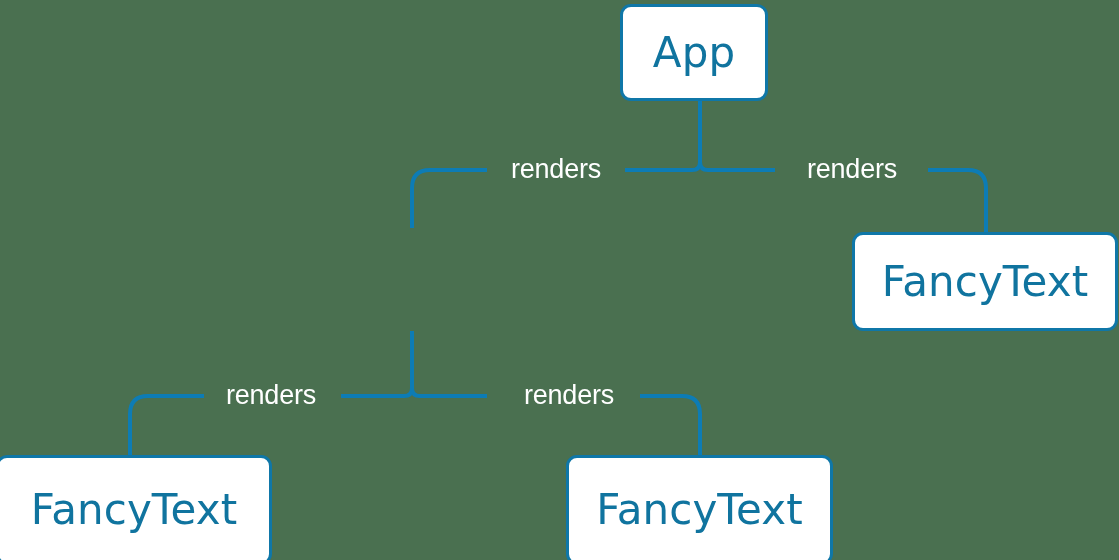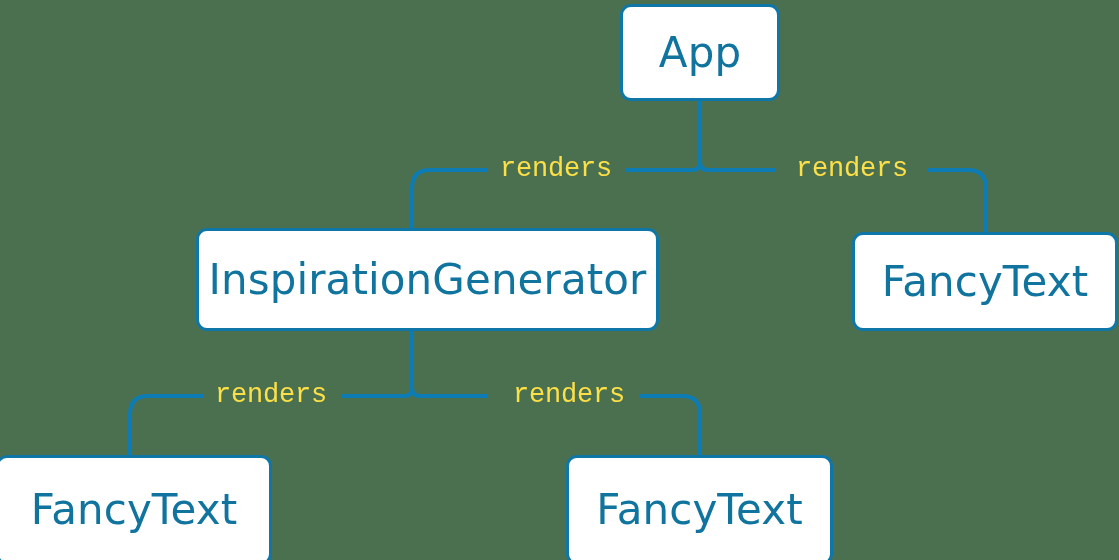--- a/index.html
+++ b/index.html
@@ -49,33 +49,33 @@
   .node-label {
     color: #10749f;
     font-family: "DejaVu Sans", "Liberation Sans", sans-serif;
     font-weight: 400;
     letter-spacing: 0.1px;
     white-space: nowrap;
     line-height: 1;
   }
   .edge-label {
     position: absolute;
-    color: #fde047;
-    font-family: Liberation Mono, monospace;
+    color: #ffffff;
+    font-family: Liberation Sans, sans-serif;
     font-weight: 500;
     font-size: 27px;
     line-height: 1;
     white-space: nowrap;
     z-index: 3;
     transform: translate(-50%, -50%);
     letter-spacing: -0.2px;
   }
 
   
-  #node-app        { left: 620px;  top: 4px;   width: 160px; height: 97px;  }
+  #node-app        { left: 620px;  top: 4px;   width: 148px; height: 97px;  }
   #node-app .node-label { font-size: 42px; }
 
   #node-inspiration{ left: 196px;  top: 228px; width: 463px; height: 103px; }
   #node-inspiration .node-label { font-size: 42px; }
 
   #node-fancytext-right { left: 852px; top: 232px; width: 266px; height: 99px; }
   #node-fancytext-right .node-label { font-size: 42px; }
 
   #node-fancytext-bottom { left: -4px; top: 455px; width: 276px; height: 110px; }
   #node-fancytext-bottom .node-label { font-size: 42px; }
@@ -116,23 +116,20 @@
   <div class="edge-label" id="edge-label-app-fancytext">renders</div>
 
   <div class="edge-label" id="edge-label-ig-fancytext">renders</div>
 
   <div class="edge-label" id="edge-label-ig-copyright">renders</div>
 
   <div class="node-box" id="node-app">
     <span class="node-label">App</span>
   </div>
 
-  <div class="node-box" id="node-inspiration">
-    <span class="node-label">InspirationGenerator</span>
-  </div>
 
   <div class="node-box" id="node-fancytext-right">
     <span class="node-label">FancyText</span>
   </div>
 
   <div class="node-box" id="node-fancytext-bottom">
     <span class="node-label">FancyText</span>
   </div>
 
   <div class="node-box" id="node-copyright">

